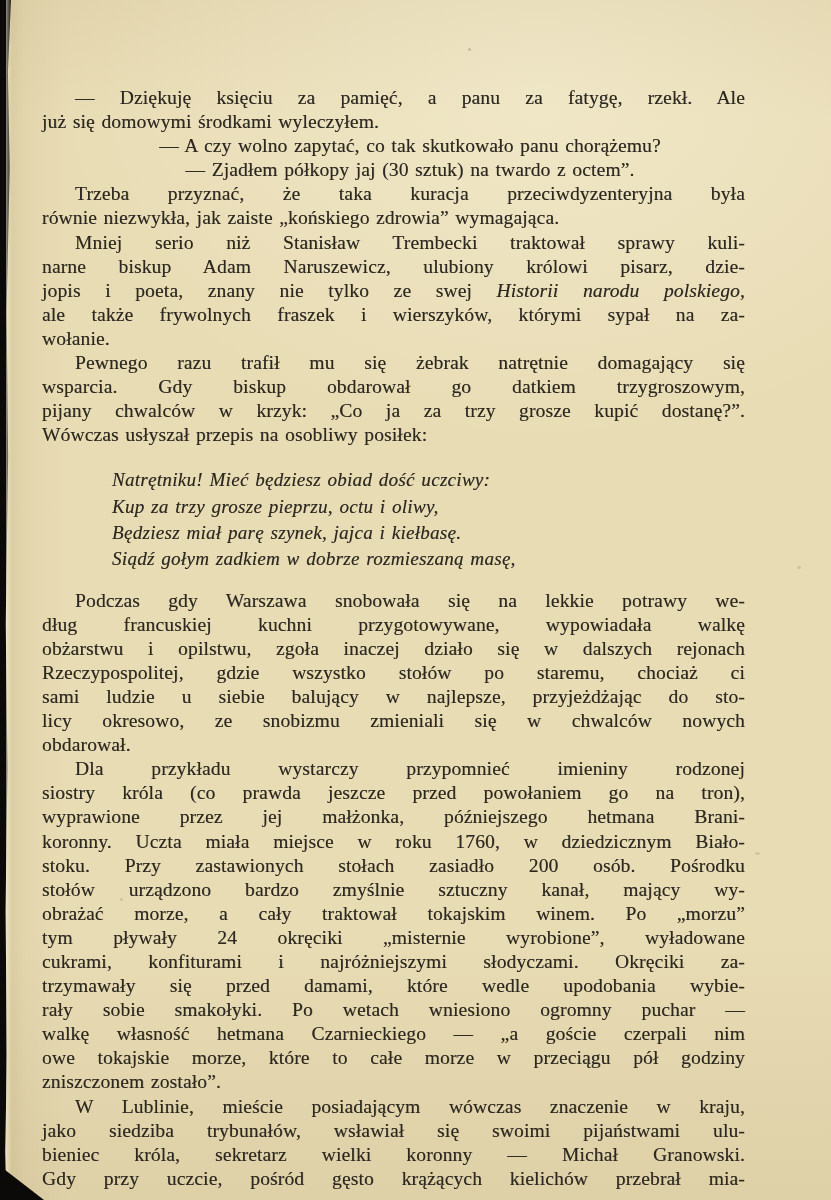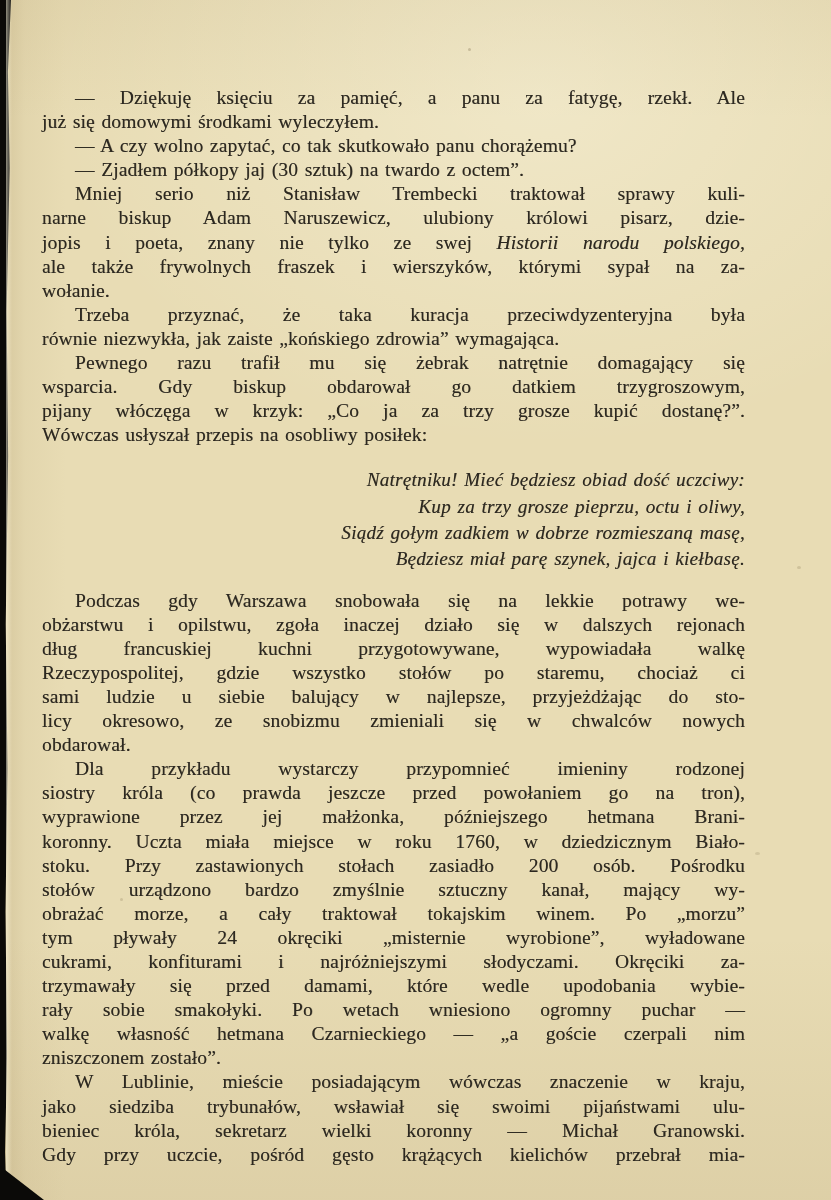--- a/index.html
+++ b/index.html
@@ -54,31 +54,31 @@
     letter-spacing: 0.15px;
     word-spacing: 1.5px;
     color: #2c2820;
     text-shadow: 0.35px 0.35px 0 rgba(43,38,28,0.45);
   }
   .line.just {
     text-align: justify;
     text-align-last: justify;
     text-justify: inter-word;
   }
-  .line.first { text-indent: 33px; }
+  .line.first { text-indent: 33px; text-align: center; }
   .it { font-style: italic; }
   .verse {
     margin: 20px 0 16px 70px;
     font-style: italic;
   }
   .verse .line {
     line-height: 26.3px;
     font-size: 19px;
     letter-spacing: 0.3px;
-    text-align: right;
+    text-align: left;
   }
   
   .speck { position: absolute; border-radius: 50%; background: rgba(90,75,40,0.5); }
   .s1 { left: 468px; top: 48px;  width: 3px; height: 3px; opacity: .5; }
   .s2 { left: 797px; top: 566px; width: 4px; height: 3px; opacity: .35; }
   .s3 { left: 755px; top: 852px; width: 5px; height: 3px; opacity: .3; }
   .s4 { left: 120px; top: 898px; width: 3px; height: 3px; opacity: .35; }
 </style>
 </head>
 <body>
@@ -90,64 +90,65 @@
           <div class="line just first"><span>— Dziękuję księciu za pamięć, a panu za fatygę, rzekł. Ale</span></div>
           <div class="line"><span>już się domowymi środkami wyleczyłem.</span></div>
         </div>
         <div class="block para">
           <div class="line first"><span>— A czy wolno zapytać, co tak skutkowało panu chorążemu?</span></div>
         </div>
         <div class="block para">
           <div class="line first"><span>— Zjadłem półkopy jaj (30 sztuk) na twardo z octem”.</span></div>
         </div>
         <div class="block para">
+          <div class="line just first"><span>Trzeba przyznać, że taka kuracja przeciwdyzenteryjna była</span></div>
+          <div class="line"><span>równie niezwykła, jak zaiste „końskiego zdrowia” wymagająca.</span></div>
+        </div>
+        <div class="block para">
           <div class="line just first"><span>Mniej serio niż Stanisław Trembecki traktował sprawy kuli-</span></div>
           <div class="line just"><span>narne biskup Adam Naruszewicz, ulubiony królowi pisarz, dzie-</span></div>
           <div class="line just"><span>jopis i poeta, znany nie tylko ze swej </span><span class="it">Historii narodu polskiego,</span></div>
           <div class="line just"><span>ale także frywolnych fraszek i wierszyków, którymi sypał na za-</span></div>
           <div class="line"><span>wołanie.</span></div>
         </div>
         <div class="block para">
-          <div class="line just first"><span>Trzeba przyznać, że taka kuracja przeciwdyzenteryjna była</span></div>
-          <div class="line"><span>równie niezwykła, jak zaiste „końskiego zdrowia” wymagająca.</span></div>
-        </div>
-        <div class="block para">
           <div class="line just first"><span>Pewnego razu trafił mu się żebrak natrętnie domagający się</span></div>
           <div class="line just"><span>wsparcia. Gdy biskup obdarował go datkiem trzygroszowym,</span></div>
-          <div class="line just"><span>pijany włóczęga w krzyk: „Co ja za trzy grosze kupić dostanę?”.</span></div>
+          <div class="line just"><span>pijany chwalców w krzyk: „Co ja za trzy grosze kupić dostanę?”.</span></div>
           <div class="line"><span>Wówczas usłyszał przepis na osobliwy posiłek:</span></div>
         </div>
         <div class="block verse">
           <div class="line"><span>Natrętniku! Mieć będziesz obiad dość uczciwy:</span></div>
           <div class="line"><span>Kup za trzy grosze pieprzu, octu i oliwy,</span></div>
+          <div class="line"><span>Będziesz miał parę szynek, jajca i kiełbasę.</span></div>
           <div class="line"><span>Siądź gołym zadkiem w dobrze rozmieszaną masę,</span></div>
-          <div class="line"><span>Będziesz miał parę szynek, jajca i kiełbasę.</span></div>
         </div>
         <div class="block para">
           <div class="line just first"><span>Podczas gdy Warszawa snobowała się na lekkie potrawy we-</span></div>
+          <div class="line just"><span>dług francuskiej kuchni przygotowywane, wypowiadała walkę</span></div>
           <div class="line just"><span>obżarstwu i opilstwu, zgoła inaczej działo się w dalszych rejonach</span></div>
-          <div class="line just"><span>dług francuskiej kuchni przygotowywane, wypowiadała walkę</span></div>
           <div class="line just"><span>Rzeczypospolitej, gdzie wszystko stołów po staremu, chociaż ci</span></div>
           <div class="line just"><span>sami ludzie u siebie balujący w najlepsze, przyjeżdżając do sto-</span></div>
           <div class="line just"><span>licy okresowo, ze snobizmu zmieniali się w chwalców nowych</span></div>
           <div class="line"><span>obdarował.</span></div>
         </div>
         <div class="block para">
           <div class="line just first"><span>Dla przykładu wystarczy przypomnieć imieniny rodzonej</span></div>
           <div class="line just"><span>siostry króla (co prawda jeszcze przed powołaniem go na tron),</span></div>
           <div class="line just"><span>wyprawione przez jej małżonka, późniejszego hetmana Brani-</span></div>
           <div class="line just"><span>koronny. Uczta miała miejsce w roku 1760, w dziedzicznym Biało-</span></div>
           <div class="line just"><span>stoku. Przy zastawionych stołach zasiadło 200 osób. Pośrodku</span></div>
           <div class="line just"><span>stołów urządzono bardzo zmyślnie sztuczny kanał, mający wy-</span></div>
           <div class="line just"><span>obrażać morze, a cały traktował tokajskim winem. Po „morzu”</span></div>
           <div class="line just"><span>tym pływały 24 okręciki „misternie wyrobione”, wyładowane</span></div>
           <div class="line just"><span>cukrami, konfiturami i najróżniejszymi słodyczami. Okręciki za-</span></div>
           <div class="line just"><span>trzymawały się przed damami, które wedle upodobania wybie-</span></div>
           <div class="line just"><span>rały sobie smakołyki. Po wetach wniesiono ogromny puchar —</span></div>
           <div class="line just"><span>walkę własność hetmana Czarnieckiego — „a goście czerpali nim</span></div>
+          <div class="line just"><span>owe tokajskie morze, które to całe morze w przeciągu pół godziny</span></div>
           <div class="line"><span>zniszczonem zostało”.</span></div>
         </div>
         <div class="block para">
           <div class="line just first"><span>W Lublinie, mieście posiadającym wówczas znaczenie w kraju,</span></div>
           <div class="line just"><span>jako siedziba trybunałów, wsławiał się swoimi pijaństwami ulu-</span></div>
           <div class="line just"><span>bieniec króla, sekretarz wielki koronny — Michał Granowski.</span></div>
           <div class="line just"><span>Gdy przy uczcie, pośród gęsto krążących kielichów przebrał mia-</span></div>
         </div>
       </div>
     <span class="speck s1"></span>

